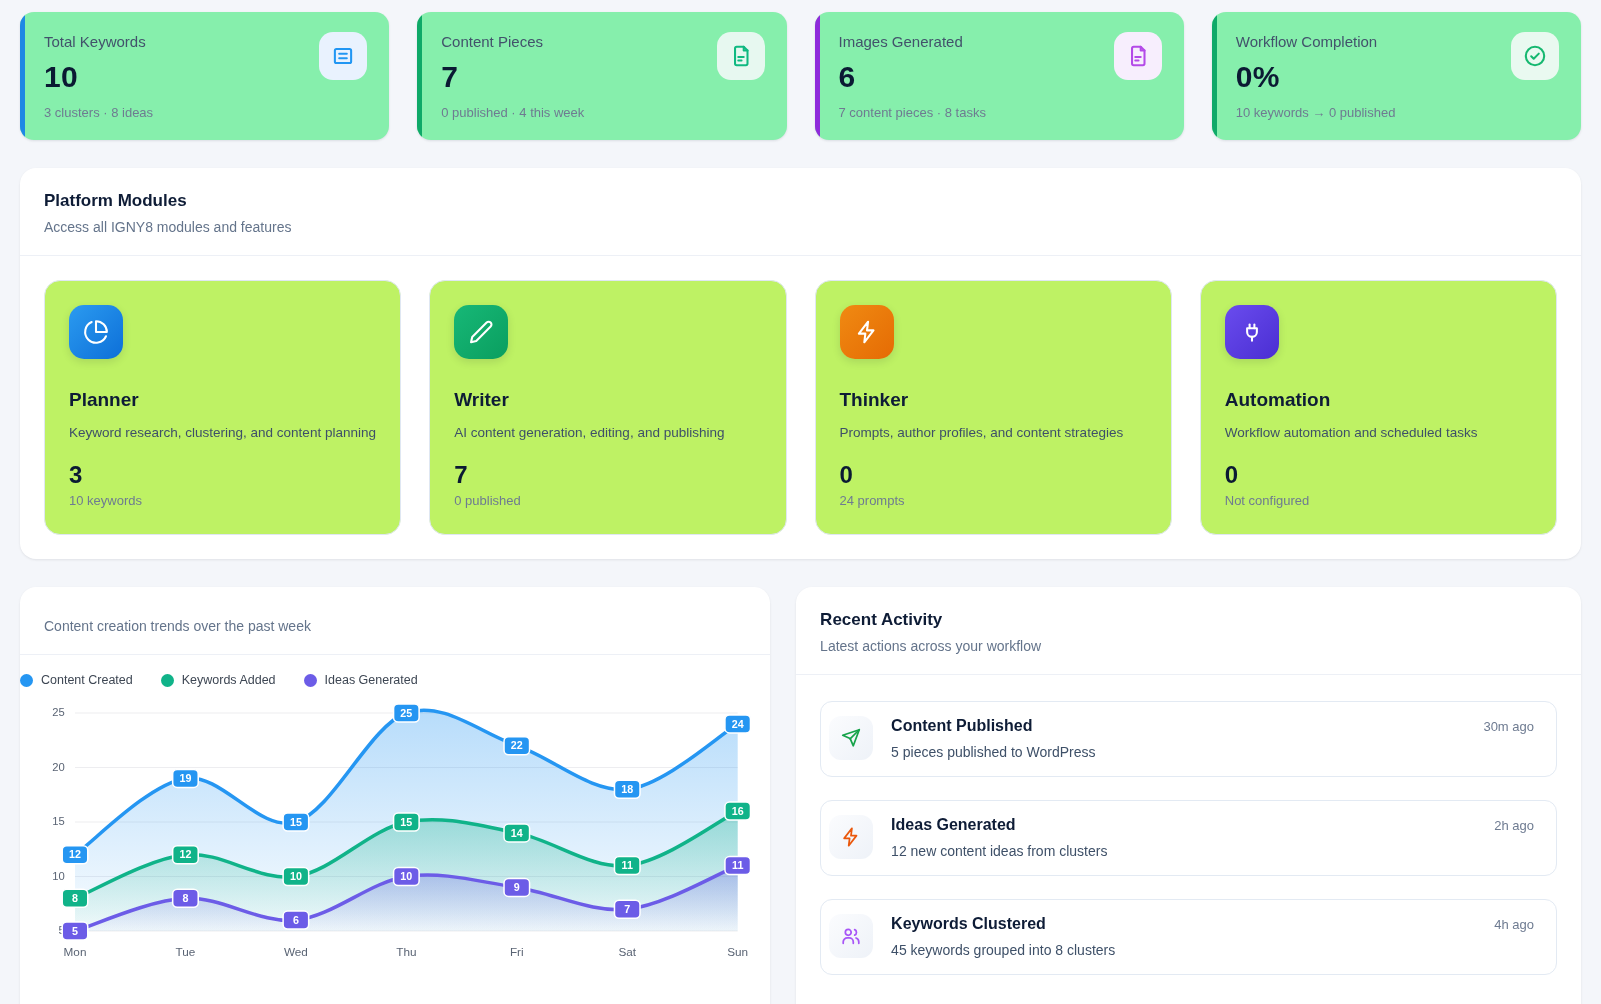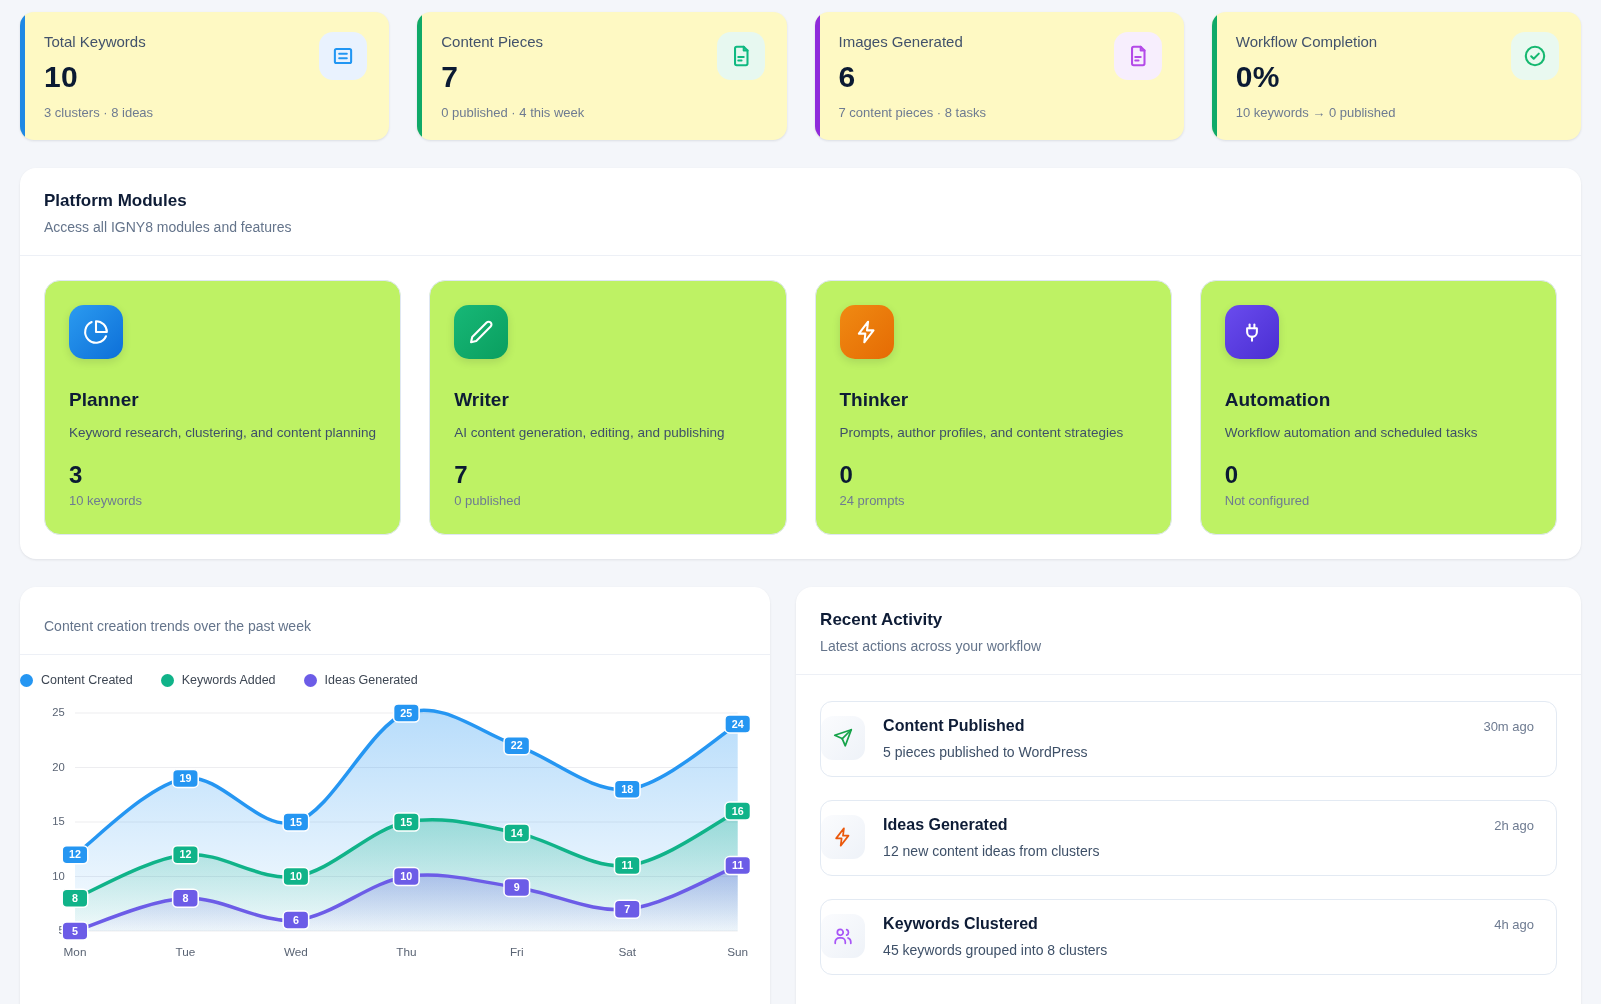--- a/index.html
+++ b/index.html
@@ -7,21 +7,21 @@
   body {
     background:#f4f6fa;
     font-family:"Liberation Sans", sans-serif;
     color:#0e1c36;
   }
   .page { padding:12px 20px; }
 
   
   .stats-row { display:grid; grid-template-columns:repeat(4,1fr); gap:28px; margin-bottom:28px; }
   .stat-card {
-    position:relative; background:#fef9c3; border-radius:14px; height:128px;
+    position:relative; background:#86efac; border-radius:14px; height:128px;
     padding:21px 24px; overflow:hidden;
     box-shadow:0 1px 3px rgba(15,23,42,.07), 0 1px 2px rgba(15,23,42,.04);
   }
   .accent-bar { position:absolute; left:0; top:0; bottom:0; width:5px; background:var(--accent,#1e88e5); }
   .stat-title { font-size:15px; color:#42526b; }
   .stat-value { font-size:30px; font-weight:700; color:#0b1a33; margin-top:10px; letter-spacing:.3px; }
   .stat-sub { font-size:13px; color:#6e7b91; margin-top:11px; }
   .stat-icon {
     position:absolute; top:20px; right:22px; width:48px; height:48px; border-radius:14px;
     display:flex; align-items:center; justify-content:center;
@@ -67,21 +67,21 @@
     font-size:12.5px; color:#3d4653;
   }
   .legend-item { display:flex; align-items:center; gap:8px; }
   .legend-dot { width:13px; height:13px; border-radius:50%; display:inline-block; }
   .chart-wrap { padding:10px 14px 0 10px; }
   .chart-wrap svg { width:100%; height:268px; display:block; }
 
   
   .activity-list { padding:26px 24px; display:flex; flex-direction:column; gap:23px; }
   .activity-item {
-    border:1px solid #e3eaf3; border-radius:12px; padding:14px 22px 16px 0;
+    border:1px solid #e3eaf3; border-radius:12px; padding:14px 22px 16px 8px;
     display:flex; align-items:center; gap:18px; background:#fff;
   }
   .activity-icon {
     width:44px; height:44px; border-radius:12px; flex:0 0 44px;
     background:linear-gradient(135deg,#fbfcfe,#eef2f8);
     display:flex; align-items:center; justify-content:center;
   }
   .activity-icon svg { width:22px; height:22px; }
   .activity-main { flex:1; }
   .activity-top { display:flex; align-items:baseline; justify-content:space-between; }

